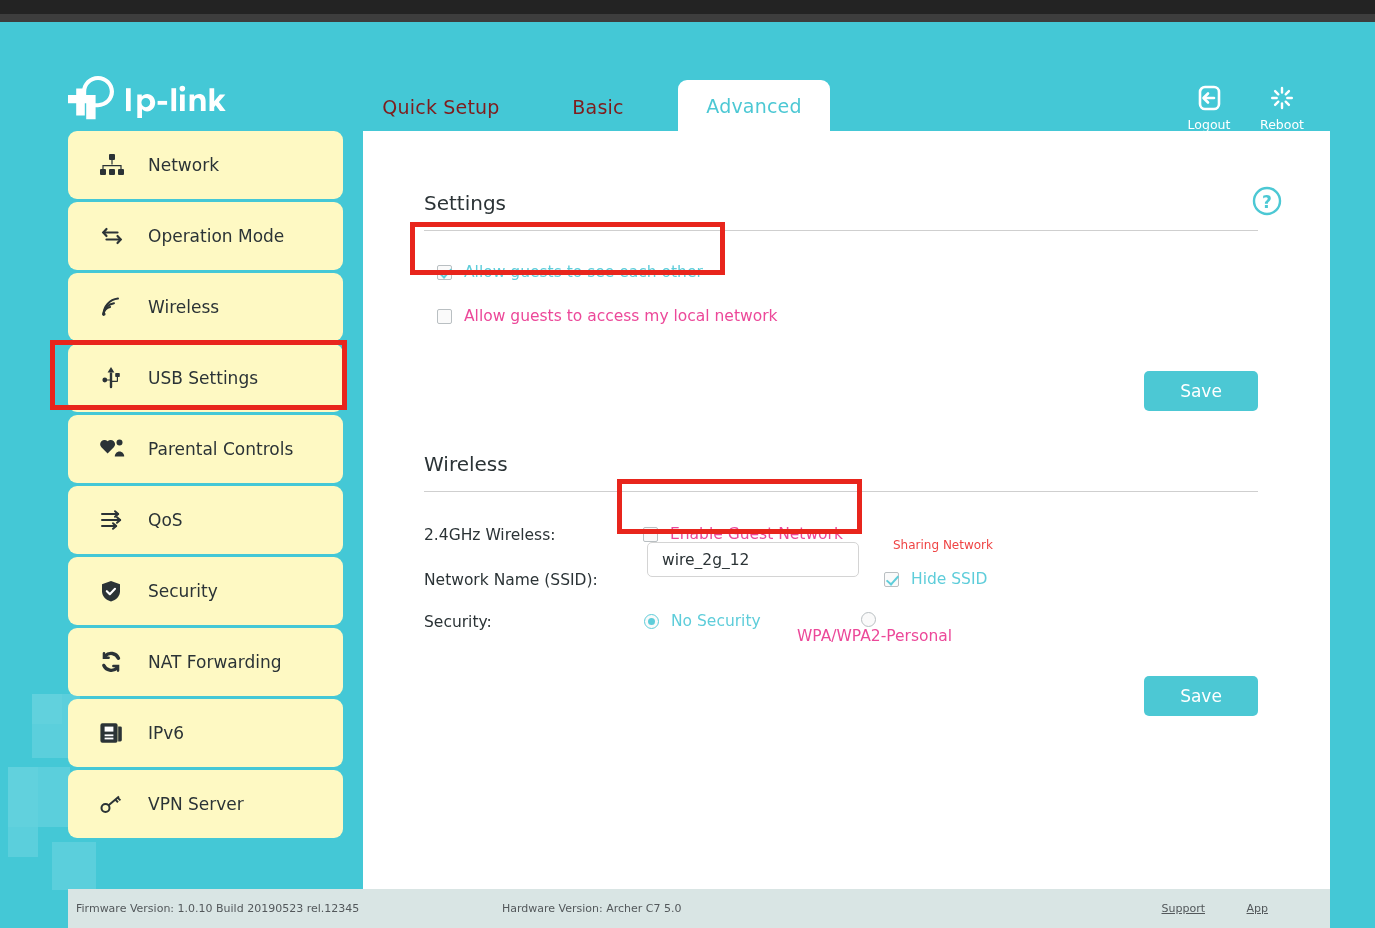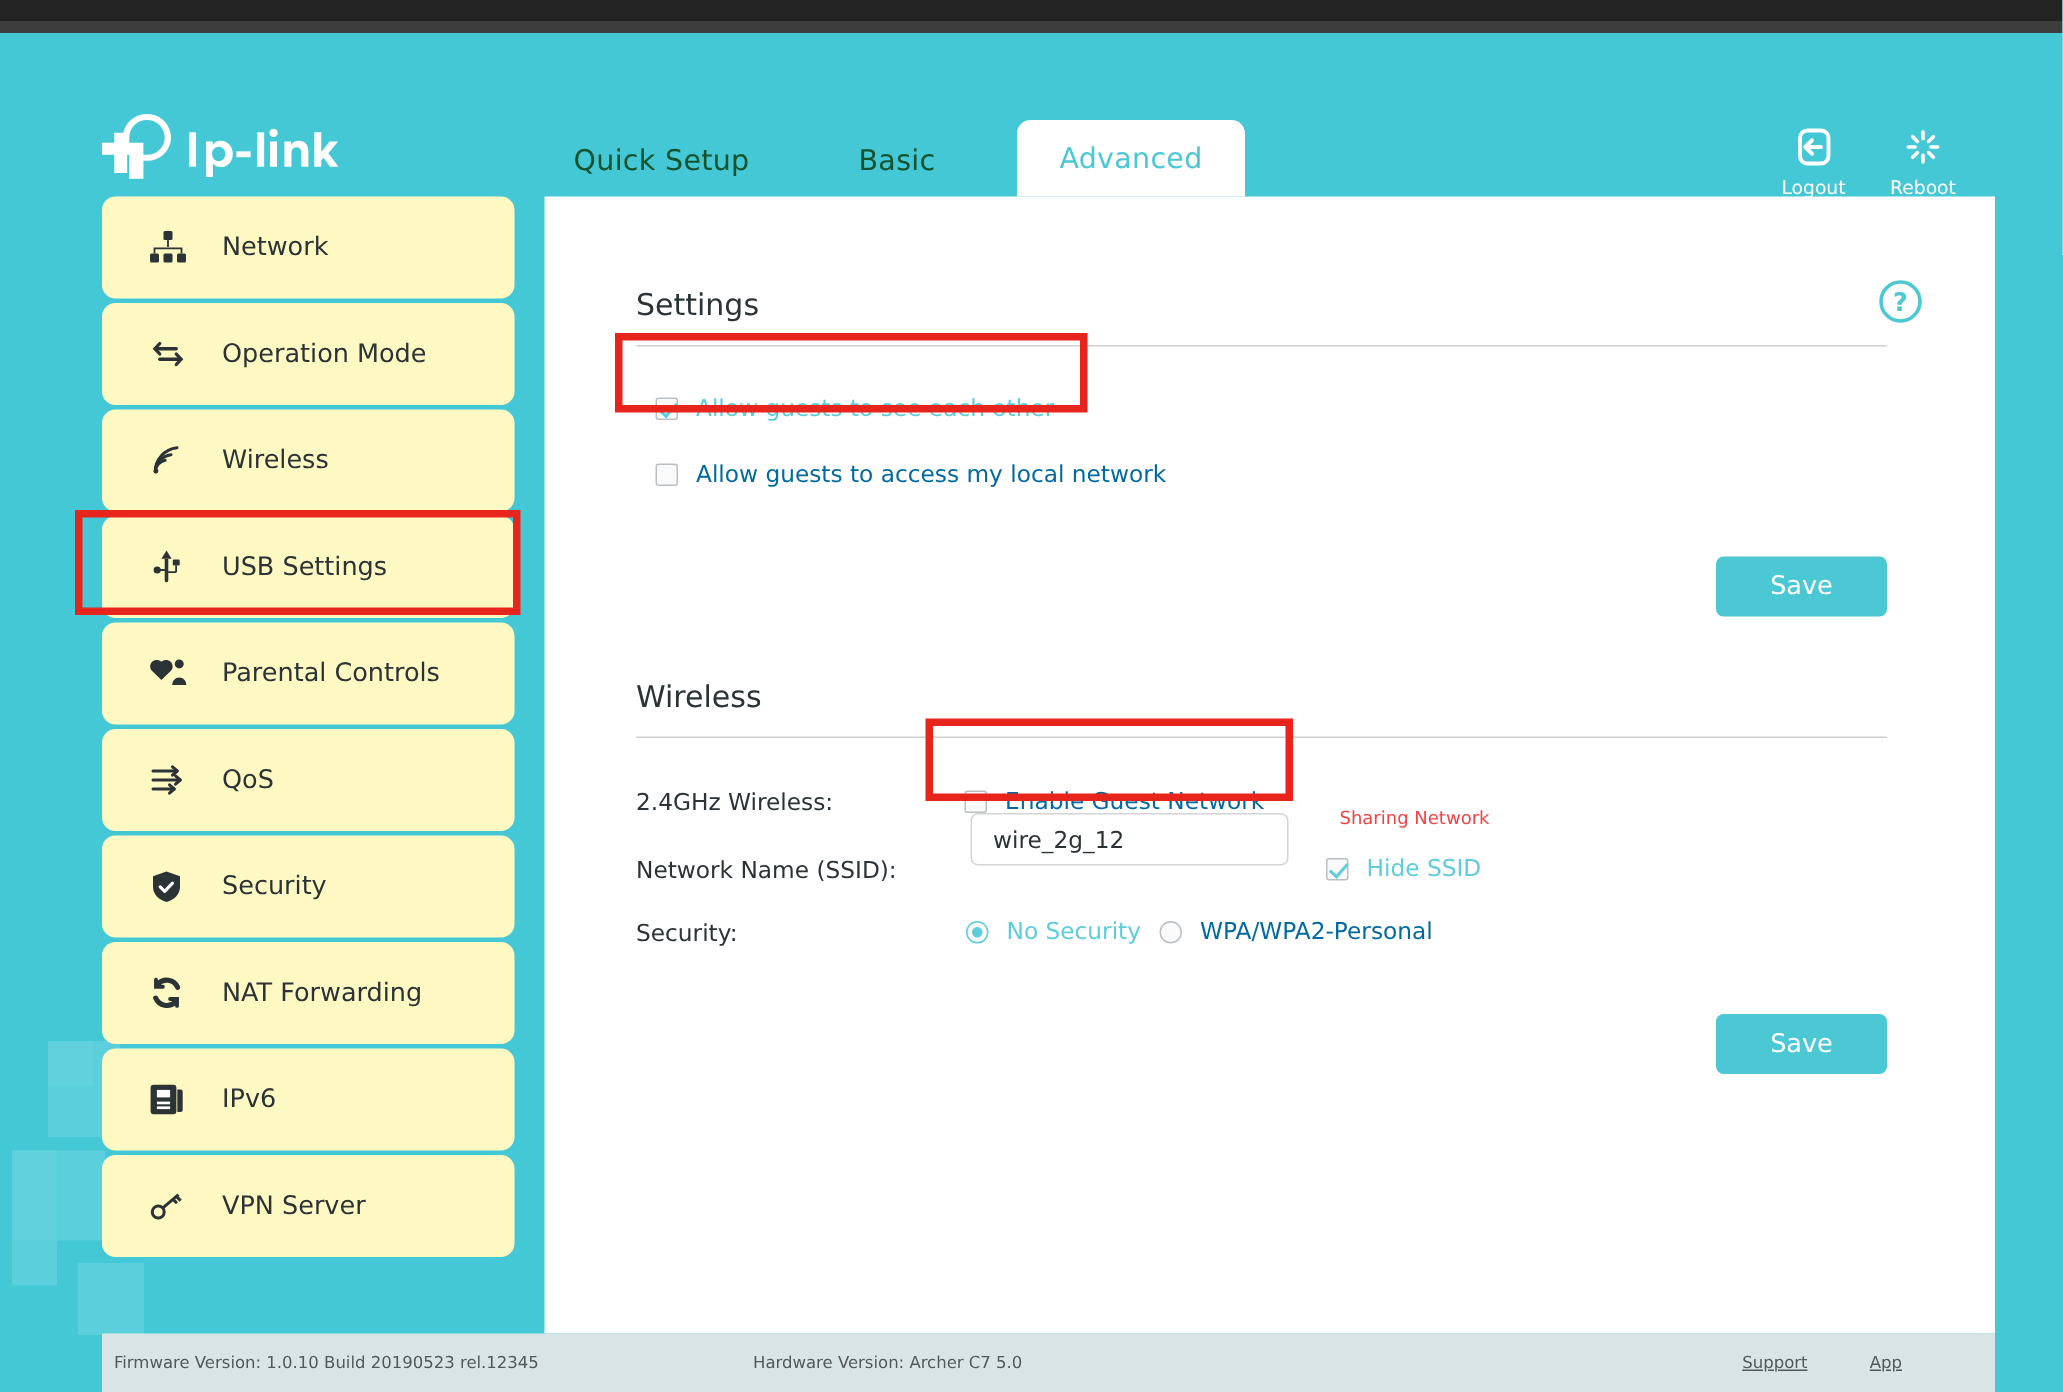--- a/index.html
+++ b/index.html
@@ -58,21 +58,21 @@
     left: 68px; top: 52px;
     width: 180px; height: 48px;
   }
   #logo svg { display: block; }
 
   .nav-tab {
     position: absolute;
     top: 60px;
     height: 49px;
     font-size: 19px;
-    color: #14532d;
+    color: #7f1d1d;
     letter-spacing: .2px;
     display: flex;
     align-items: center;
     justify-content: center;
     cursor: pointer;
     white-space: nowrap;
   }
   #tab-quick { left: 368px; width: 146px; }
   #tab-basic { left: 546px; width: 104px; }
   #tab-adv {
@@ -203,21 +203,21 @@
     position: absolute;
     left: 4px; top: 0px;
     width: 5px; height: 10px;
     border: solid #5ecdda;
     border-width: 0 2px 2px 0;
     transform: rotate(42deg);
   }
   .chk-lbl {
     margin-left: 12px;
     font-size: 15.5px;
-    color: #0369a1;
+    color: #ec4899;
     white-space: nowrap;
   }
   .chk-lbl.teal { color: #5ecdda; }
 
   
   .rad {
     width: 15px; height: 15px;
     border: 1px solid #b9bfc2;
     border-radius: 50%;
     background: #fafafa;
@@ -546,21 +546,21 @@
       <span class="chk-lbl teal">Hide SSID</span>
     </div>
 
     <div class="frm-label" style="top:482px;">Security:</div>
 
     <div class="chk-row" style="left:281px;top:481px;">
       <span class="rad sel"></span>
       <span class="chk-lbl teal">No Security</span>
     </div>
 
-    <div class="chk-row" style="left:410px;top:481px;">
+    <div class="chk-row" style="left:422px;top:481px;flex-direction:column;">
       <span class="rad"></span>
       <span class="chk-lbl">WPA/WPA2-Personal</span>
     </div>
 
     <button class="save-btn" style="left:781px;top:545px;">Save</button>
   </div>
 
   <div id="footer">
     <span id="fw-ver">Firmware Version: 1.0.10 Build 20190523 rel.12345</span>
     <span id="hw-ver">Hardware Version: Archer C7 5.0</span>

